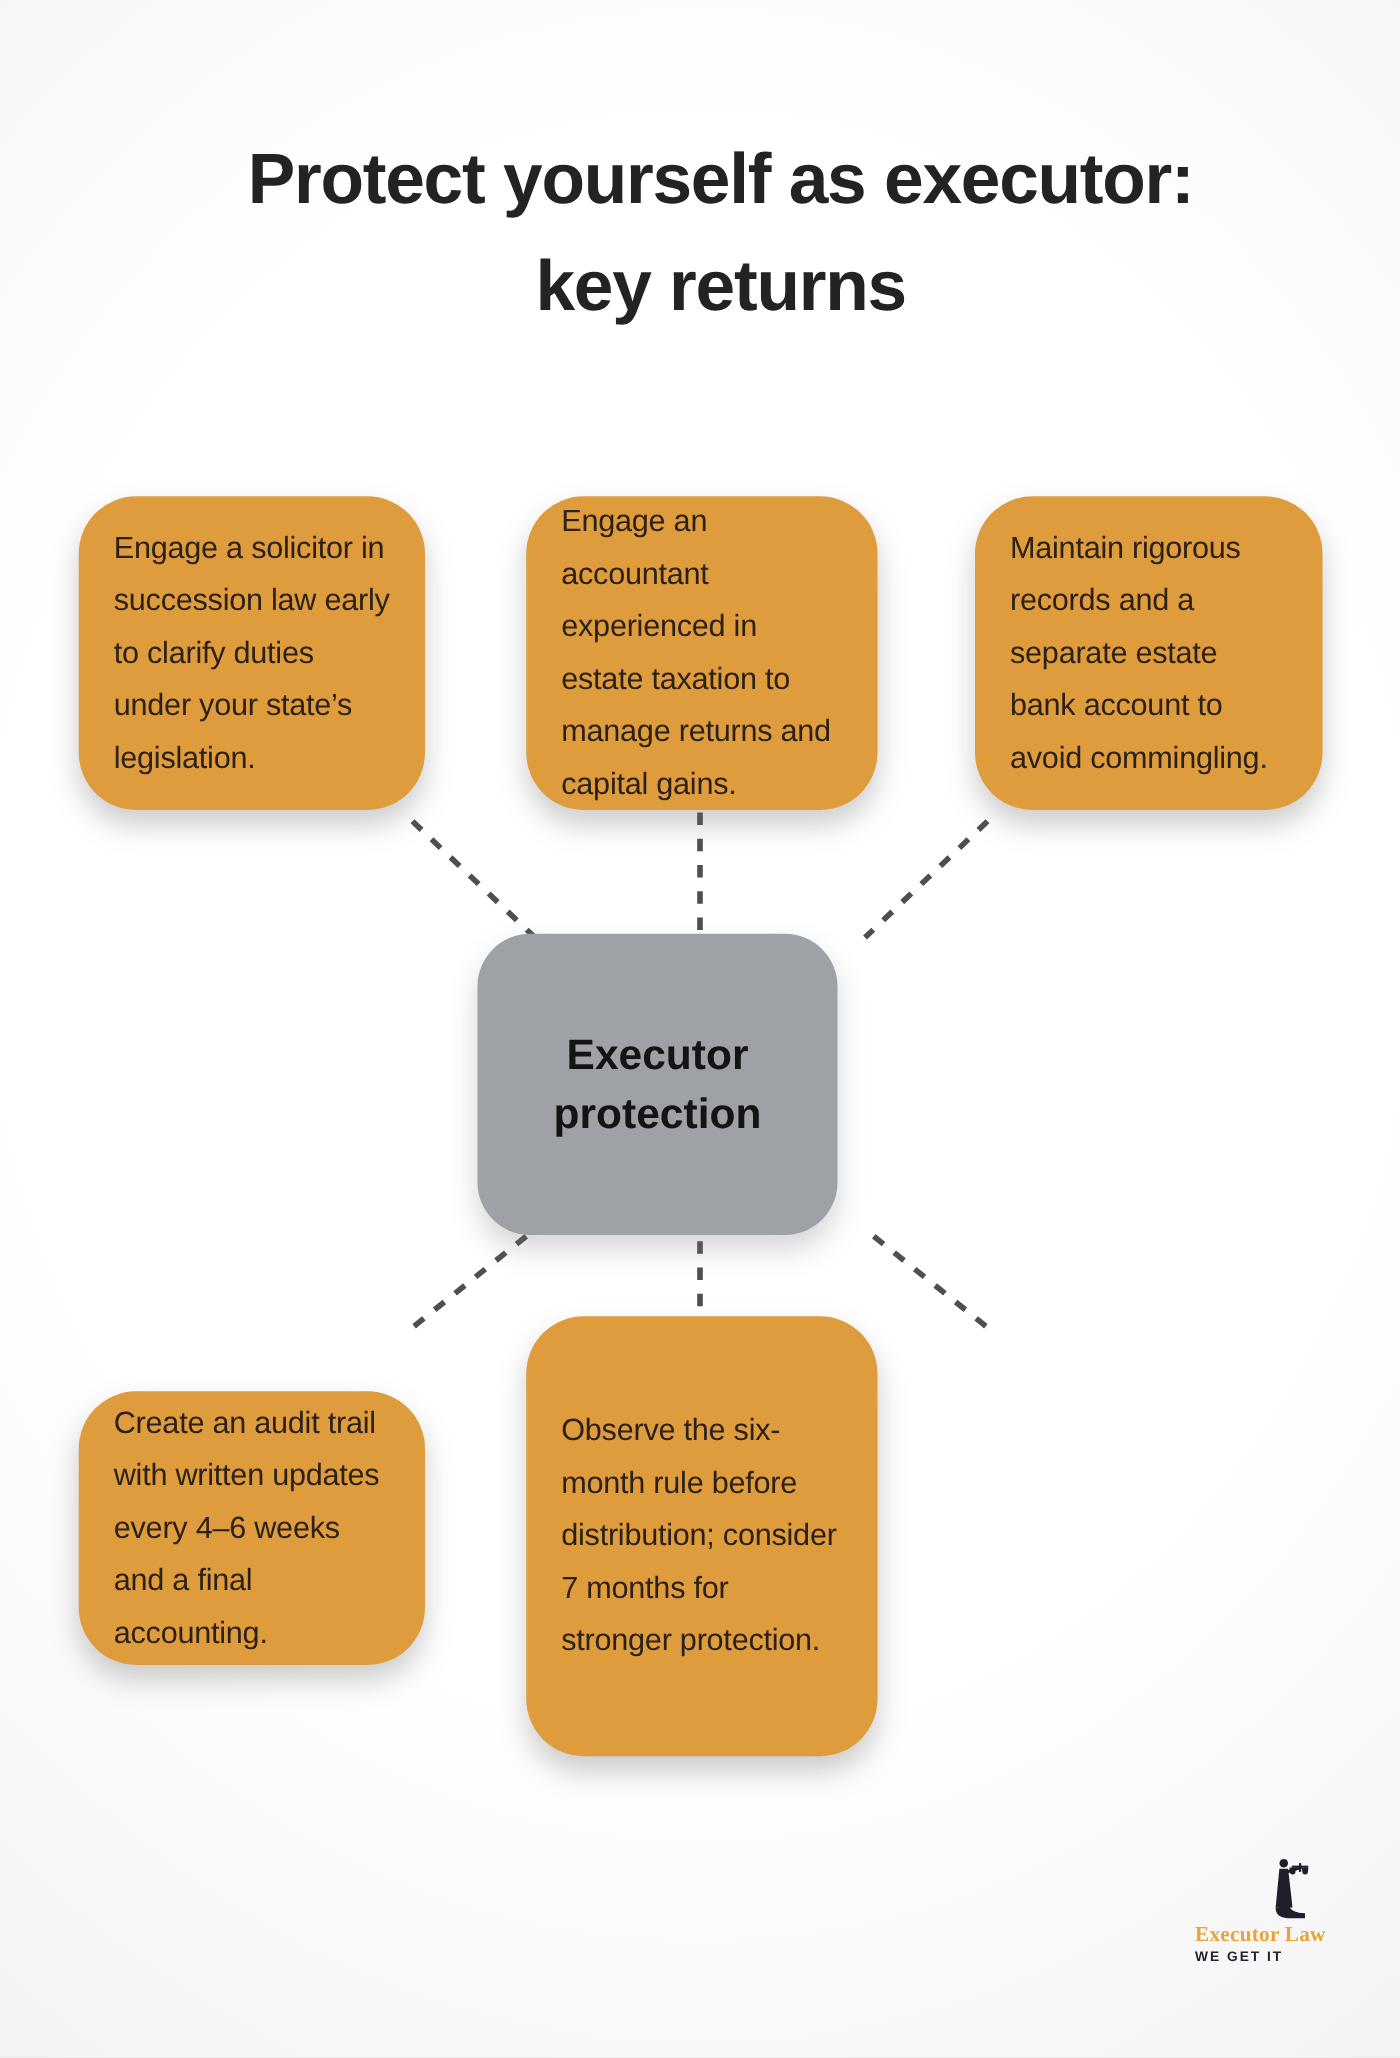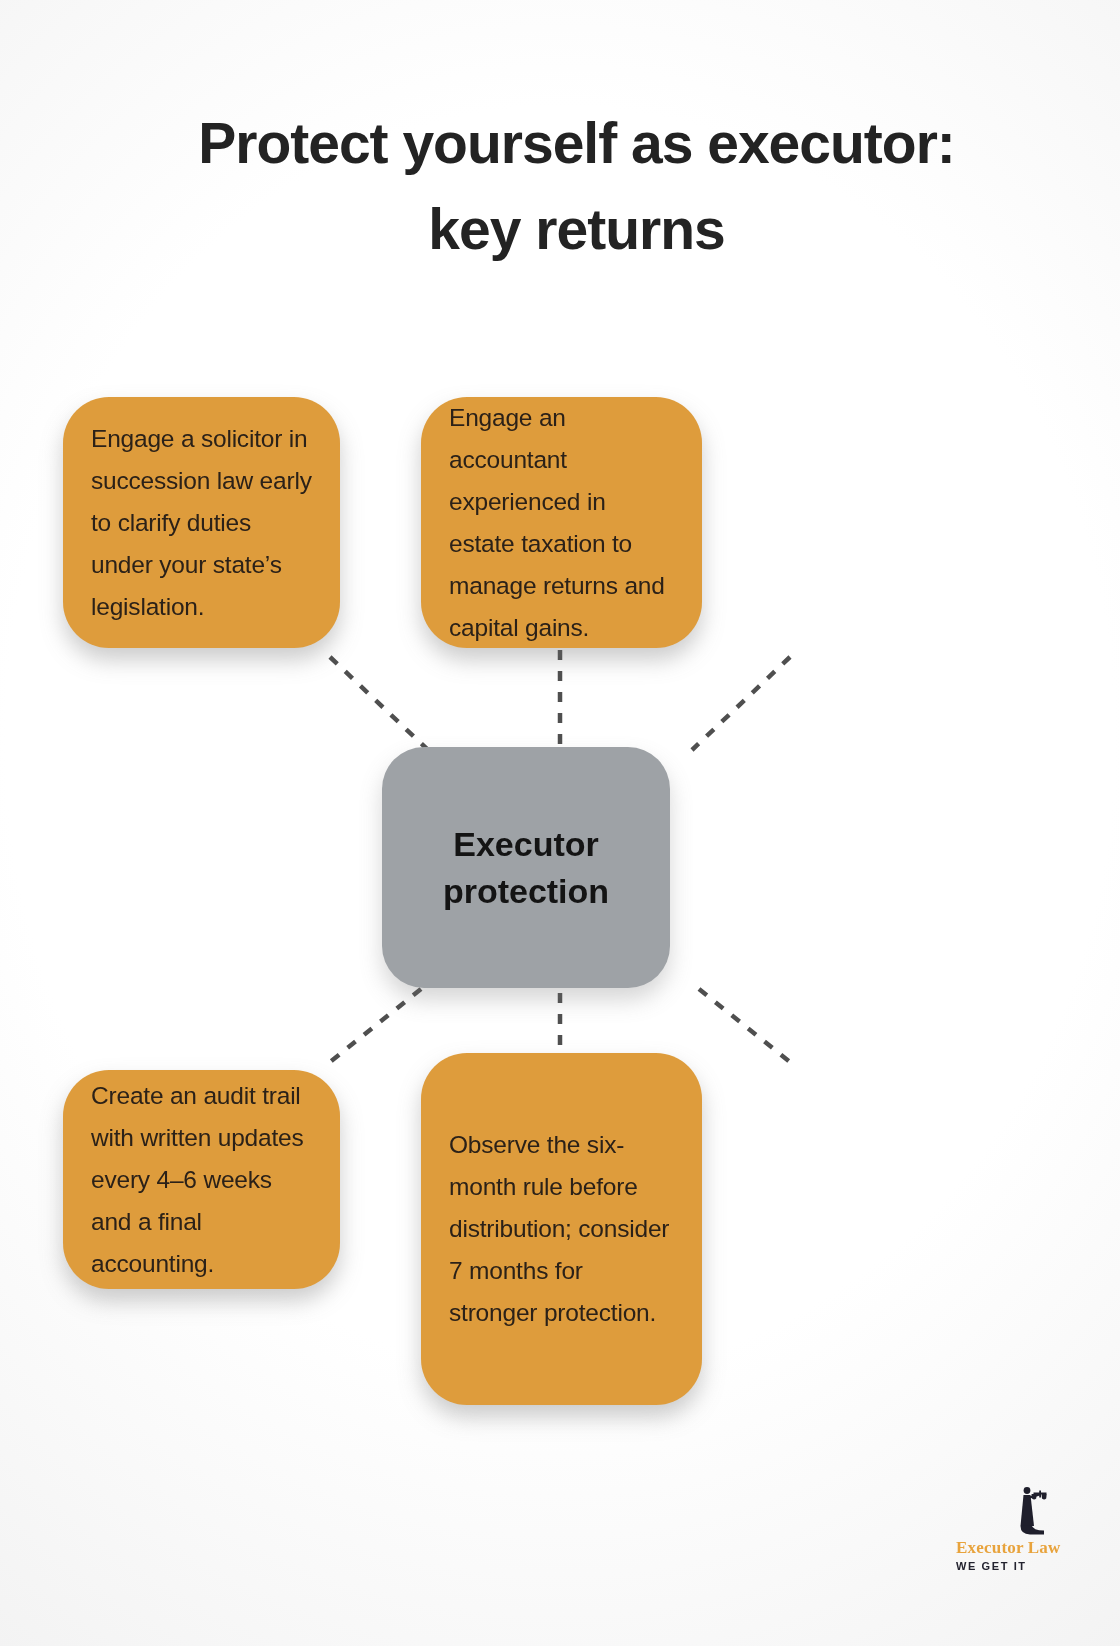--- a/index.html
+++ b/index.html
@@ -26,21 +26,21 @@
     position:absolute;z-index:1;background:var(--pillar);
     border-radius:46px;display:flex;align-items:center;
     padding:22px 28px;box-shadow:0 12px 22px rgba(110,110,110,.35);
   }
   .pillar p{
     color:var(--body_text);font-size:24.5px;line-height:42px;letter-spacing:-0.2px;
   }
   .p1{left:63px;top:397px;width:277px;height:251px;}
   .p2{left:421px;top:397px;width:281px;height:251px;}
   .p3{left:780px;top:397px;width:278px;height:251px;}
-  .p4{left:63px;top:1070px;width:277px;height:219px;}
+  .p4{left:63px;top:1113px;width:277px;height:219px;}
   .p5{left:421px;top:1053px;width:281px;height:352px;}
   .p6{left:780px;top:1053px;width:278px;height:272px;}
   .center-box{
     position:absolute;z-index:1;left:382px;top:747px;width:288px;height:241px;
     background:var(--center);border-radius:42px;
     display:flex;align-items:center;justify-content:center;
     box-shadow:0 12px 22px rgba(120,120,120,.3);
   }
   .center-box span{
     display:block;max-width:230px;text-align:center;
@@ -74,20 +74,23 @@
     <line x1="560" y1="993" x2="560" y2="1051"></line>
     <line x1="699" y1="989" x2="790" y2="1062"></line>
   </svg>
 
   <div class="pillar p2">
     <p>Engage an accountant experienced in estate taxation to manage returns and capital gains.</p>
   </div>
   <div class="pillar p1">
     <p>Engage a solicitor in succession law early to clarify duties under your state’s legislation.</p>
   </div>
+  <div class="pillar p3">
+    <p>Maintain rigorous records and a separate estate bank account to avoid commingling.</p>
+  </div>
 
   <div class="center-box">
     <span>Executor protection</span>
   </div>
 
   <div class="pillar p4">
     <p>Create an audit trail with written updates every 4–6 weeks and a final accounting.</p>
   </div>
   <div class="pillar p5">
     <p>Observe the six-month rule before distribution; consider 7 months for stronger protection.</p>

